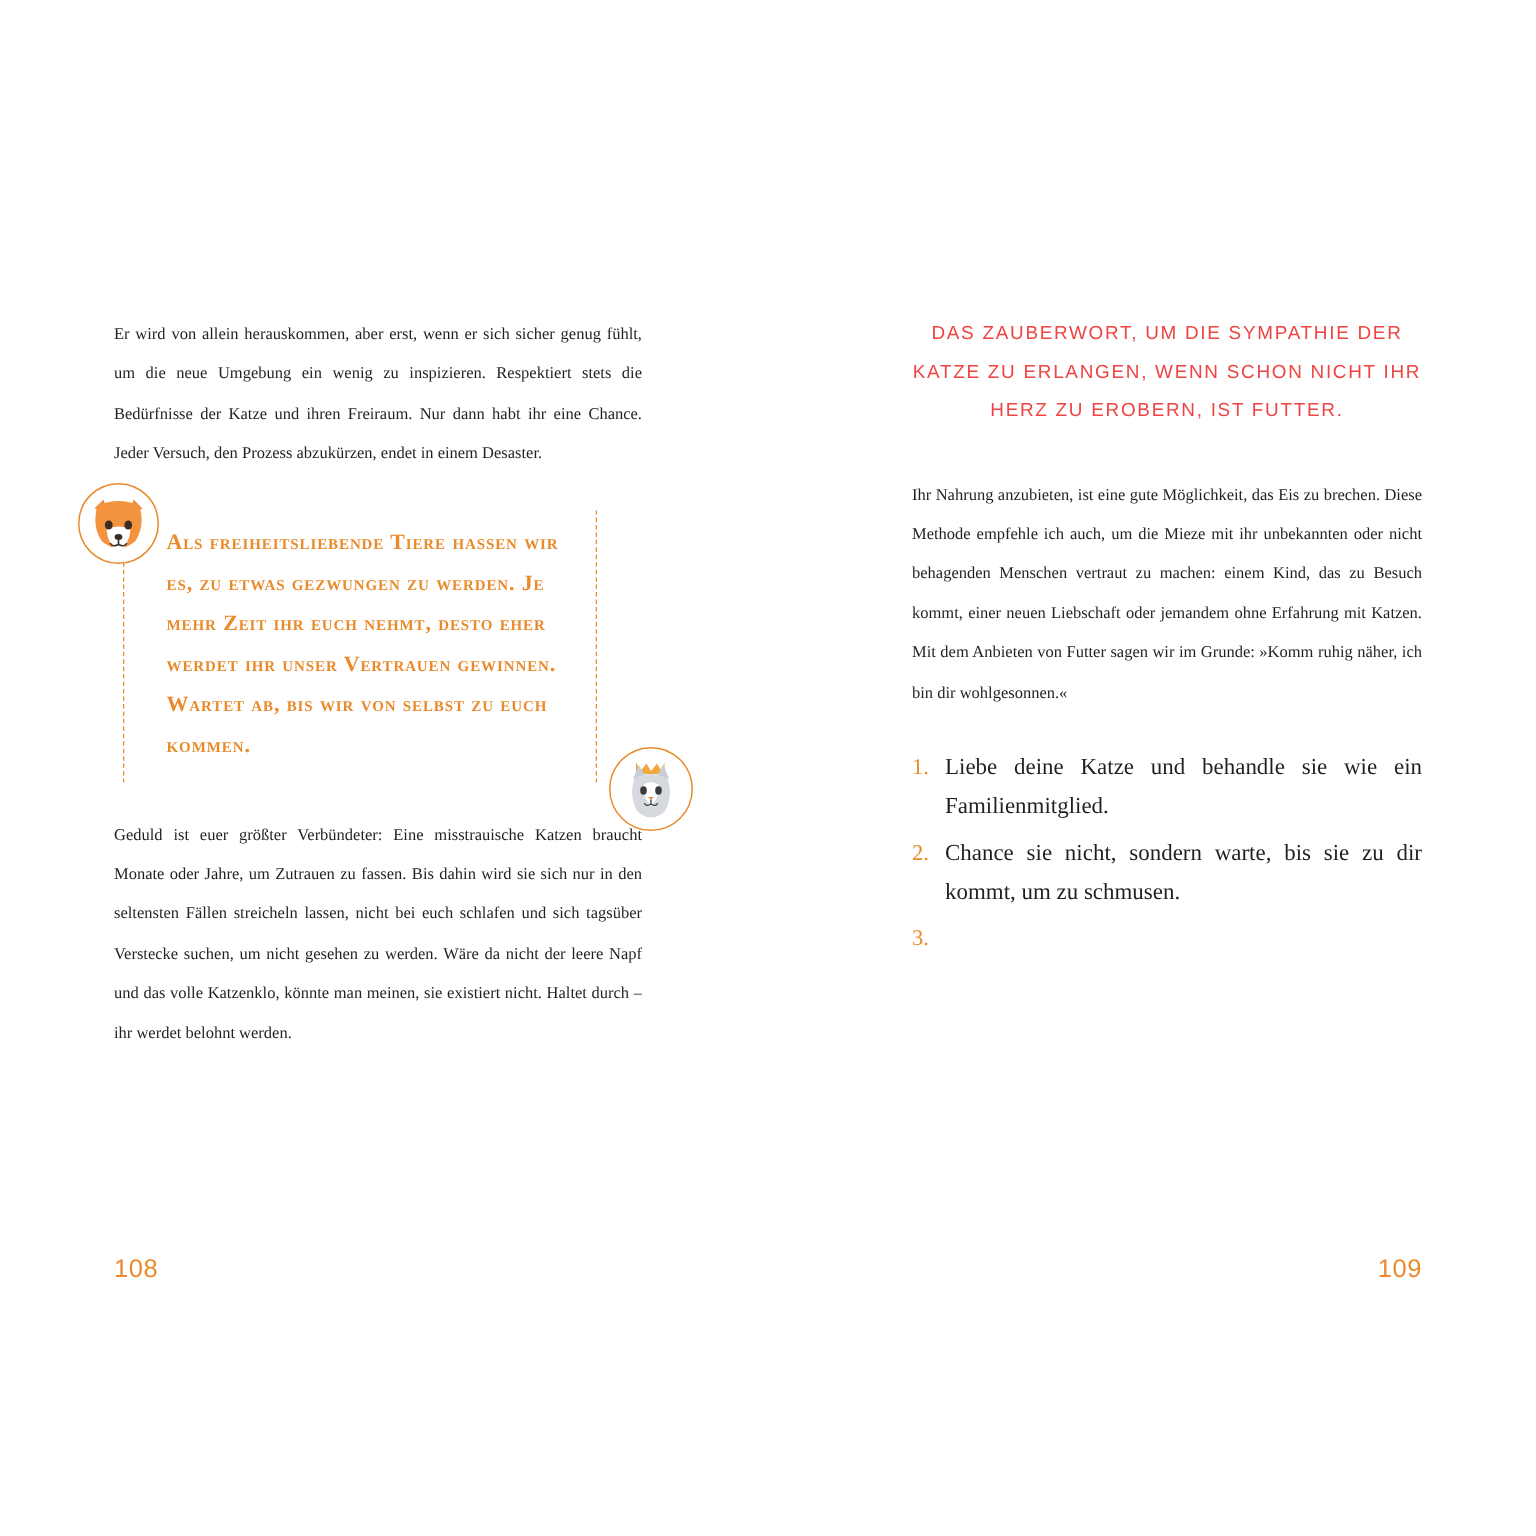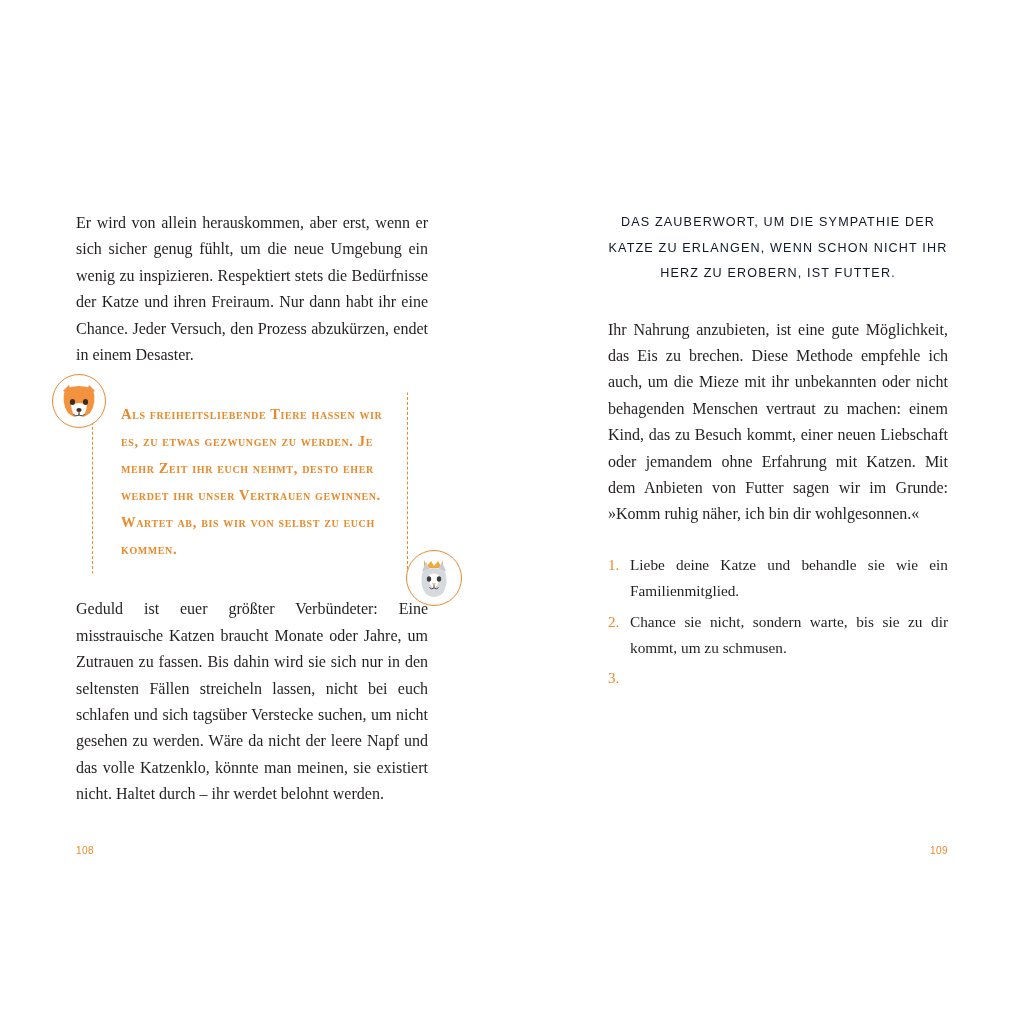--- a/index.html
+++ b/index.html
@@ -31,42 +31,42 @@
     width: 512px;
     padding: 210px 84px 0 76px;
   }
   .page-right {
     left: 512px;
     width: 512px;
     padding: 210px 76px 0 96px;
   }
   p.body-text {
     margin: 0;
-    font-size: 16px;
+    font-size: 11px;
     line-height: 26.4px;
     text-align: justify;
     text-justify: inter-word;
     hyphens: manual;
     color: #231f20;
   }
   p.body-text.indent {
     text-indent: 16px;
   }
   p.body-text + p.body-text {
     margin-top: 0;
   }
   
   .quote-block {
     position: relative;
     margin: 24px 0 22px 0;
     min-height: 150px;
   }
   .quote-dashed {
     position: relative;
-    margin-left: 16px;
+    margin-left: 6px;
     border-left: 1.5px dashed #e98a2b;
     border-right: 1.5px dashed #e98a2b;
     border-top: 1.5px dashed transparent;
     border-bottom: 1.5px dashed transparent;
     padding: 8px 16px 10px 28px;
     width: 316px;
     box-sizing: border-box;
   }
   .quote-text {
     margin: 0;
@@ -100,21 +100,21 @@
     border-radius: 50%;
     border: 1.4px solid #e98a2b;
     background: #ffffff;
     overflow: hidden;
     z-index: 3;
   }
   .badge-svg { display: block; width: 100%; height: 100%; }
   
   .kicker {
     margin: 0 0 30px 0;
-    color: #0f172a;
+    color: #ef4444;
     font-family: "Liberation Sans", sans-serif;
     font-size: 12.6px;
     letter-spacing: 1.15px;
     line-height: 25.5px;
     text-align: center;
     text-transform: uppercase;
   }
   
   ol.rules {
     margin: 24px 0 0 0;
@@ -136,21 +136,21 @@
     top: 0;
     color: #e98a2b;
     font-family: "Liberation Serif", serif;
     font-size: 15px;
   }
   
   .folio {
     position: absolute;
     bottom: 168px;
     font-family: "Liberation Sans", sans-serif;
-    font-size: 10px;
+    font-size: 17px;
     color: #e98a2b;
     letter-spacing: 0.4px;
   }
   .folio-left { left: 76px; }
   .folio-right { right: 76px; }
 </style>
 </head>
 <body>
 
 <div class="spread">

